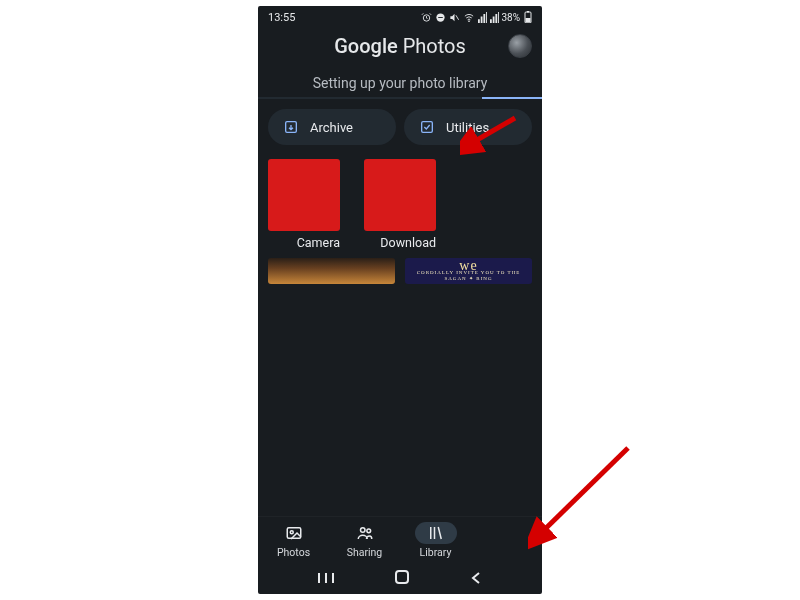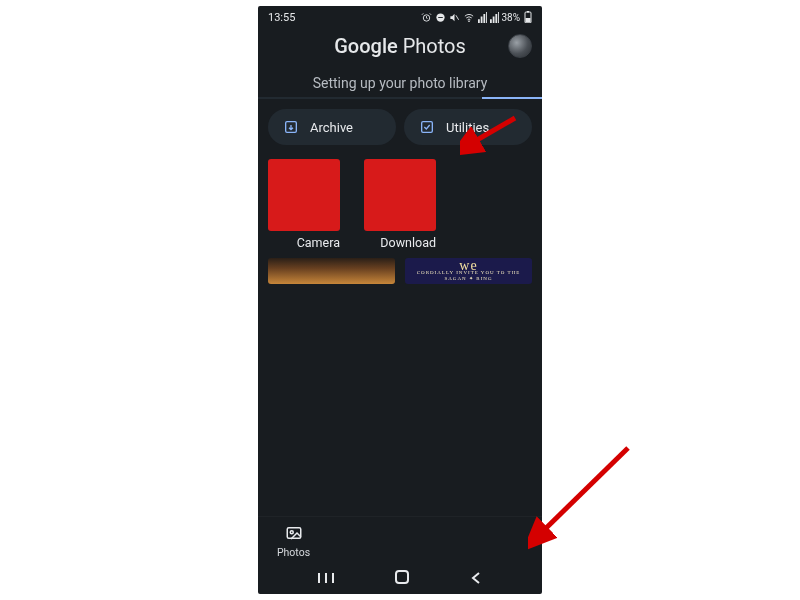--- a/index.html
+++ b/index.html
@@ -224,20 +224,38 @@
   <div class="bottomnav">
     <div class="nav-item">
       <span class="nic">
           <svg width="18" height="18" viewBox="0 0 24 24" fill="none" stroke="#e8eaed" stroke-width="2">
             <rect x="3" y="5" width="18" height="14" rx="2"></rect>
             <circle cx="9" cy="11" r="2"></circle>
             <path d="M21 17l-5-5-8 8"></path>
           </svg>
         </span>
       <span>Photos</span>
+    </div>
+    <div class="nav-item">
+      <span class="nic">
+          <svg width="18" height="18" viewBox="0 0 24 24" fill="none" stroke="#e8eaed" stroke-width="2">
+            <circle cx="9" cy="8" r="3"></circle>
+            <circle cx="17" cy="9" r="2.5"></circle>
+            <path d="M3 20c0-3 3-5 6-5s6 2 6 5M14 20c0-2 1.5-4 4-4s3 2 3 4"></path>
+          </svg>
+        </span>
+      <span>Sharing</span>
+    </div>
+    <div class="nav-item active">
+      <span class="nic">
+          <svg width="18" height="18" viewBox="0 0 24 24" fill="none" stroke="#e8eaed" stroke-width="2">
+            <path d="M5 4v16M10 4v16M15 4l4 16"></path>
+          </svg>
+        </span>
+      <span>Library</span>
     </div>
   </div>
 
   <div class="sysnav">
     <span><svg width="18" height="14" viewBox="0 0 18 14">
           <line x1="2" y1="2" x2="2" y2="12" stroke="#e8eaed" stroke-width="2"></line>
           <line x1="9" y1="2" x2="9" y2="12" stroke="#e8eaed" stroke-width="2"></line>
           <line x1="16" y1="2" x2="16" y2="12" stroke="#e8eaed" stroke-width="2"></line>
         </svg></span>
     <span><svg width="16" height="16" viewBox="0 0 16 16">

